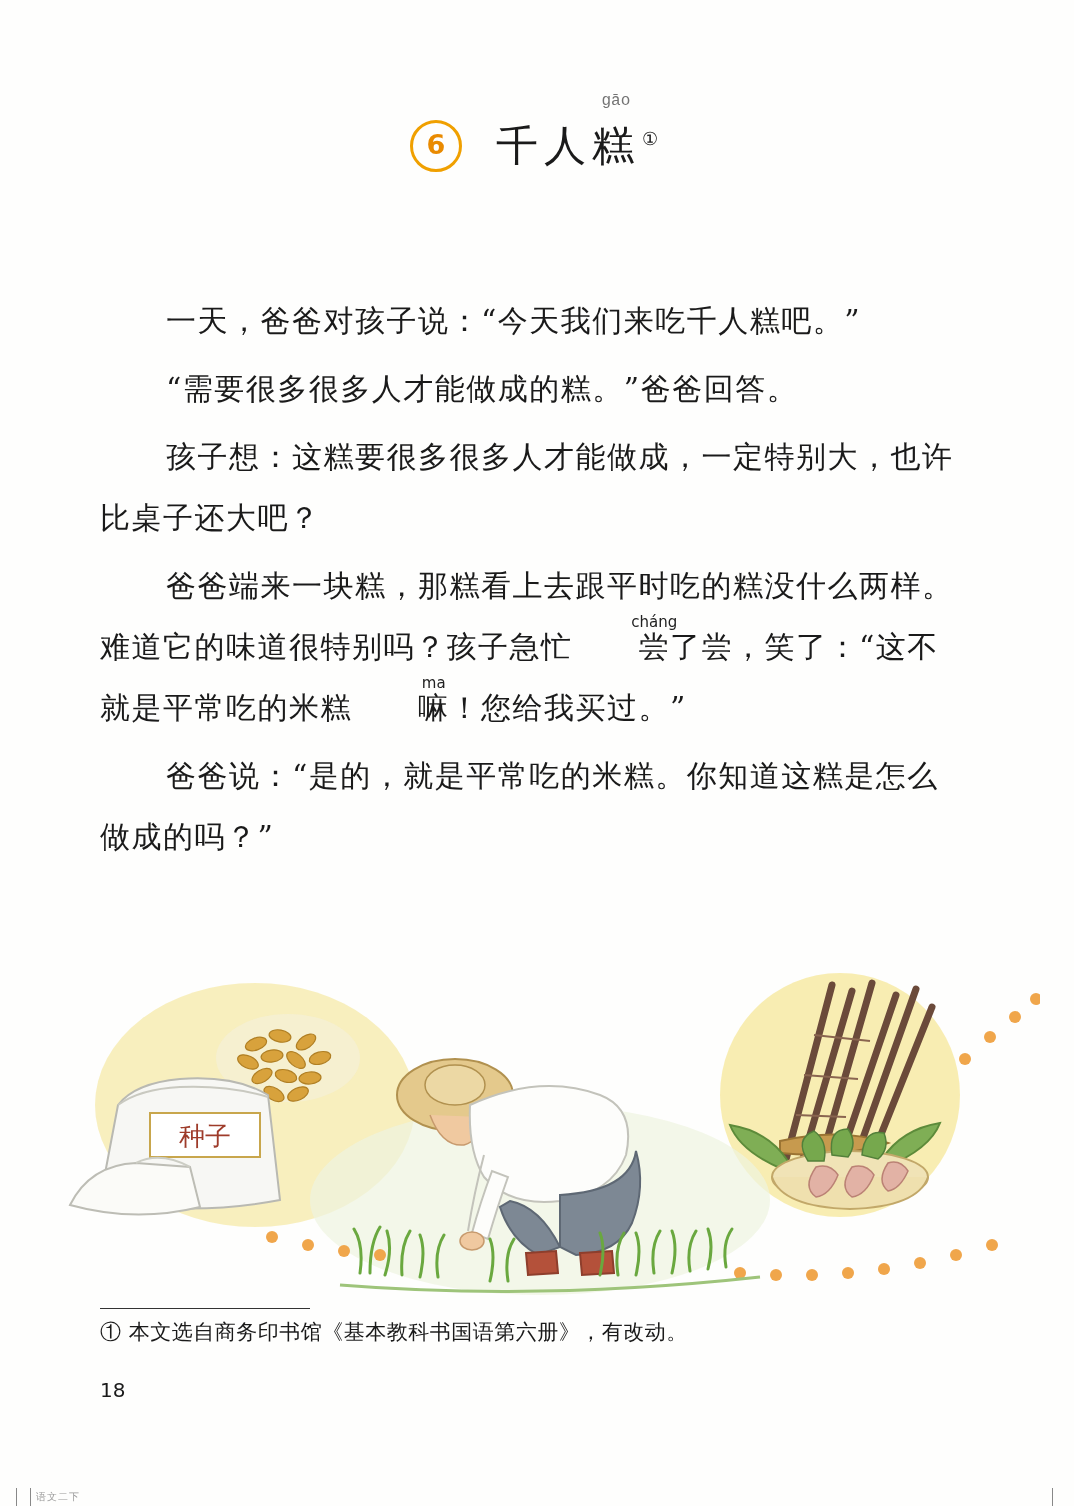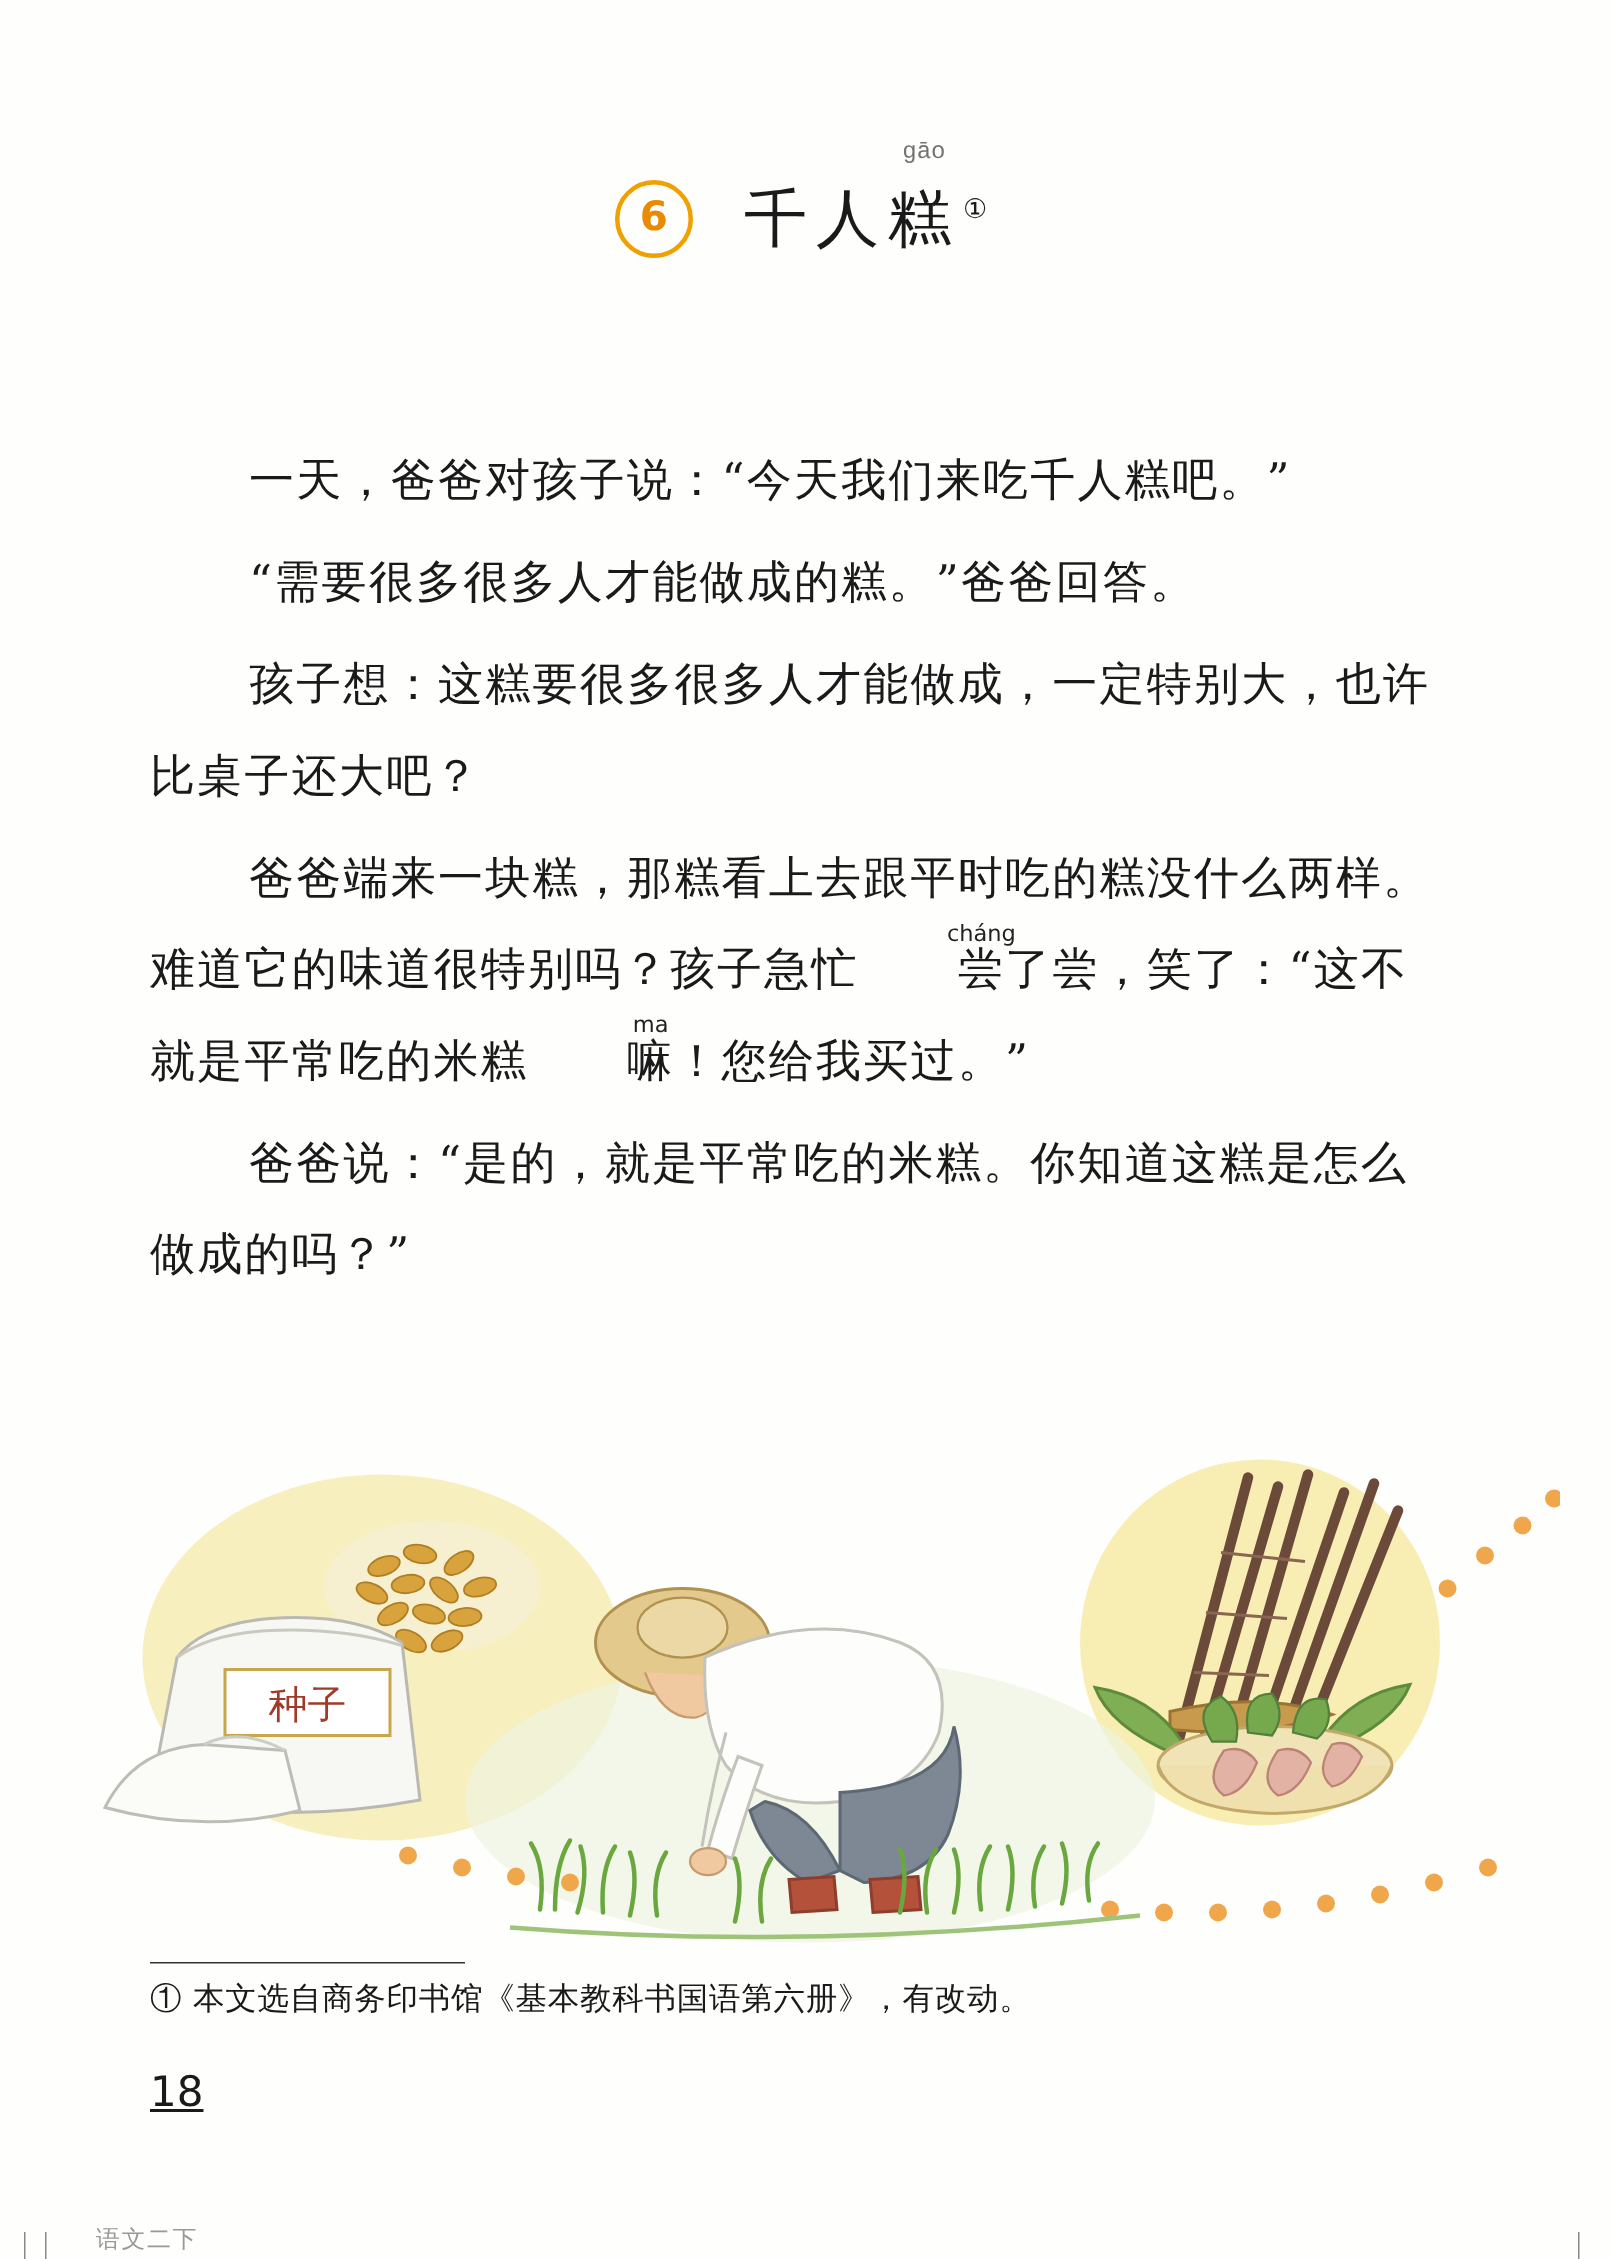--- a/index.html
+++ b/index.html
@@ -127,43 +127,41 @@
     font-size: 21px;
     letter-spacing: 0.5px;
     color: #1a1a1a;
   }
 
   
   .page-number {
     position: absolute;
     left: 100px;
     top: 1378px;
-    font-size: 28px;
+    font-size: 20px;
     font-family: "DejaVu Sans", "Liberation Sans", sans-serif;
     color: #1a1a1a;
-    text-decoration: underline;
   }
 
   
   .crop-mark {
     position: absolute;
     bottom: 0;
     height: 18px;
     width: 1px;
     background: #888;
   }
   .bottom-code {
     position: absolute;
     left: 36px;
     bottom: 2px;
-    font-size: 16px;
+    font-size: 10px;
     color: #999;
     font-family: Liberation Serif, serif;
     letter-spacing: 1px;
-    margin-left: 28px;
   }
 </style>
 </head>
 <body>
 
 <div class="page">
 
   <div class="title-row">
     <div class="lesson-badge">6</div>
     <div class="title-text">

